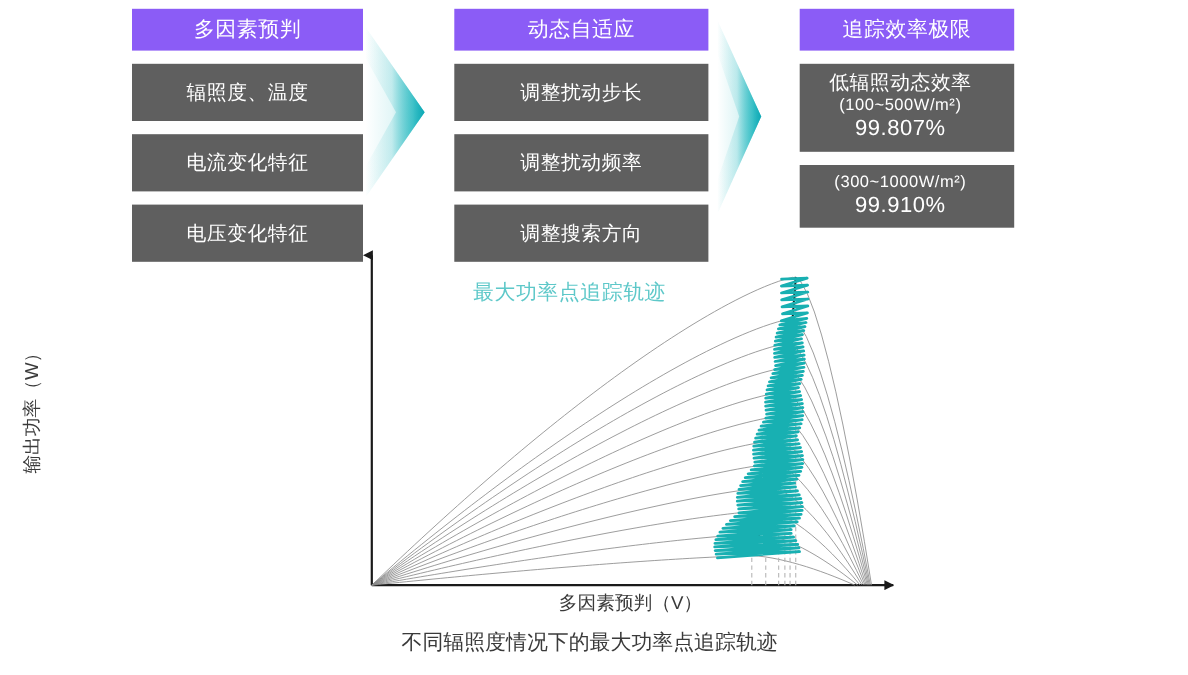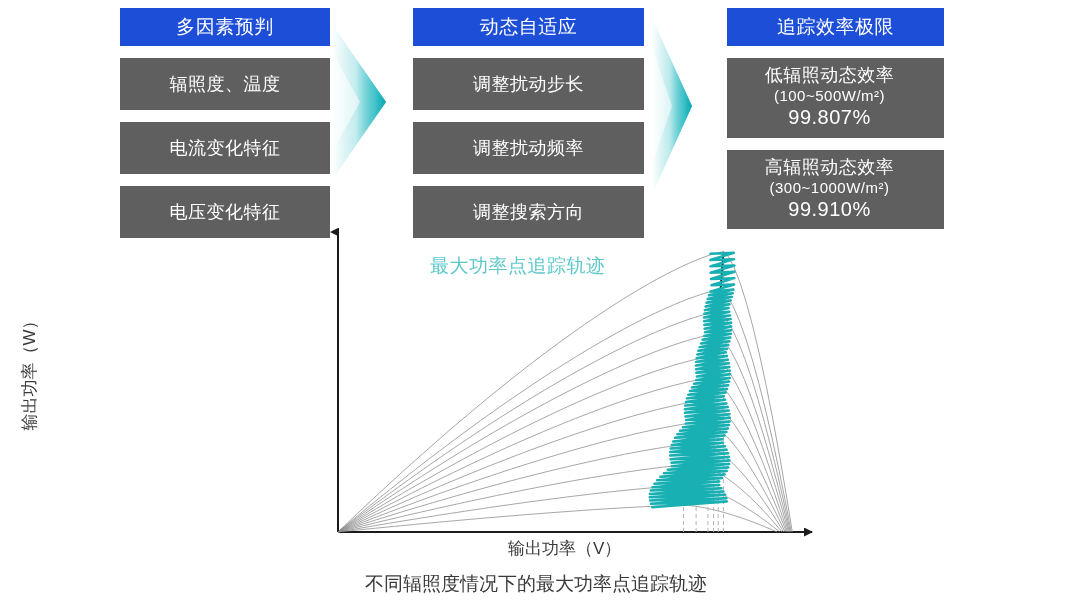--- a/index.html
+++ b/index.html
@@ -21,34 +21,34 @@
     left: 0; top: 0;
     width: 1080px; height: 215px;
   }
 
   .flow-column {
     position: absolute;
     top: 8px;
   }
   #column-factors  { left: 120px; width: 210px; }
   #column-adaptive { left: 413px; width: 231px; }
-  #column-limit    { left: 727px; width: 217px; }
+  #column-limit    { left: 727px; width: 195px; }
 
   .box {
     box-sizing: border-box;
     width: 100%;
     display: flex;
     align-items: center;
     justify-content: center;
     text-align: center;
     color: #ffffff;
     letter-spacing: 0.5px;
   }
   .box-header {
-    background: #1d4ed8;
+    background: #8b5cf6;
     height: 38px;
     font-size: 19px;
     margin-bottom: 12px;
   }
   .box-item {
     background: #5f5f5f;
     height: 52px;
     font-size: 18px;
     margin-bottom: 12px;
   }
@@ -164,21 +164,20 @@
   <div class="flow-column" id="column-limit">
     <div class="box box-header">追踪效率极限</div>
 
     <div class="box box-stat">
       <div class="stat-title">低辐照动态效率</div>
       <div class="stat-range">(100~500W/m²)</div>
       <div class="stat-value">99.807%</div>
     </div>
 
     <div class="box box-stat">
-      <div class="stat-title">高辐照动态效率</div>
       <div class="stat-range">(300~1000W/m²)</div>
       <div class="stat-value">99.910%</div>
     </div>
   </div>
 </div>
 
 <div id="chart-section">
 
   <svg id="chart-svg" width="1080" height="399">
     <defs>
@@ -222,16 +221,16 @@
       </g>
     <g id="trace-layer">
         <path d="M 652.20 292.14 L 726.88 286.48 L 651.00 288.83 L 726.37 283.17 L 650.11 285.52 L 725.21 279.86 L 649.70 282.21 L 723.52 276.55 L 649.89 278.90 L 721.48 273.24 L 650.78 275.59 L 719.27 269.93 L 652.38 272.28 L 719.27 266.53 L 654.44 268.78 L 722.17 263.02 L 657.14 265.27 L 724.74 259.52 L 660.36 261.77 L 726.83 256.02 L 663.97 258.26 L 728.35 252.51 L 667.83 254.76 L 729.26 249.01 L 671.75 251.26 L 729.47 245.48 L 671.48 247.70 L 729.01 241.93 L 670.67 244.15 L 728.04 238.37 L 670.21 240.60 L 726.66 234.82 L 670.21 237.05 L 724.99 231.27 L 670.72 233.49 L 723.19 227.72 L 671.78 229.94 L 722.40 224.16 L 673.20 226.39 L 724.53 220.61 L 675.12 222.83 L 726.41 217.06 L 677.44 219.28 L 727.95 213.51 L 680.08 215.73 L 729.07 209.95 L 682.90 212.18 L 729.73 206.40 L 685.80 208.62 L 729.89 202.82 L 686.12 205.02 L 729.55 199.22 L 685.44 201.42 L 728.82 195.62 L 685.01 197.82 L 727.77 192.02 L 684.91 194.22 L 726.50 188.42 L 685.19 190.62 L 725.10 184.82 L 685.88 187.02 L 723.98 181.19 L 686.88 183.37 L 725.62 177.54 L 688.26 179.72 L 727.08 173.89 L 689.96 176.07 L 728.30 170.24 L 691.90 172.42 L 729.22 166.59 L 694.00 168.77 L 729.80 162.94 L 696.17 165.12 L 730.02 159.29 L 696.88 161.47 L 729.90 155.64 L 696.36 157.82 L 729.48 151.99 L 696.02 154.17 L 728.80 148.34 L 695.91 150.52 L 727.94 144.69 L 696.08 146.87 L 726.96 141.04 L 696.56 143.22 L 725.92 137.37 L 697.26 139.52 L 727.14 133.67 L 698.25 135.82 L 728.38 129.97 L 699.50 132.12 L 729.45 126.27 L 700.95 128.42 L 730.30 122.57 L 702.54 124.72 L 730.89 118.87 L 704.20 121.02 L 731.21 115.17 L 705.06 117.33 L 731.26 111.48 L 704.58 113.63 L 731.07 107.78 L 704.22 109.93 L 730.65 104.08 L 704.02 106.23 L 730.08 100.38 L 704.04 102.53 L 729.39 96.68 L 704.29 98.83 L 728.66 92.98 L 704.79 95.13 L 729.51 89.28 L 705.53 91.43 L 730.73 85.59 L 706.49 87.74 L 731.82 81.89 L 707.63 84.04 L 732.75 78.19 L 708.92 80.34 L 733.47 74.49 L 710.29 76.64 L 734.02 69.48 L 711.36 70.31 L 734.36 63.15 L 710.95 63.99 L 734.49 56.82 L 710.61 57.66 L 734.41 50.50 L 710.39 51.33 L 734.16 44.17 L 710.34 45.01 L 733.79 37.84 L 710.49 38.68" fill="none" stroke="#18b0b2" stroke-width="2.5" stroke-linejoin="round" stroke-linecap="round"></path>
       </g>
   </svg>
 
   <div id="mppt-trace-label">最大功率点追踪轨迹</div>
 
   <div class="axis-label" id="y-axis-label">输出功率（W）</div>
 
-  <div class="axis-label" id="x-axis-label">输出功率（V）</div>
+  <div class="axis-label" id="x-axis-label">多因素预判（V）</div>
 
   <div id="chart-caption">不同辐照度情况下的最大功率点追踪轨迹</div>
 </div>
 
 </body></html>

